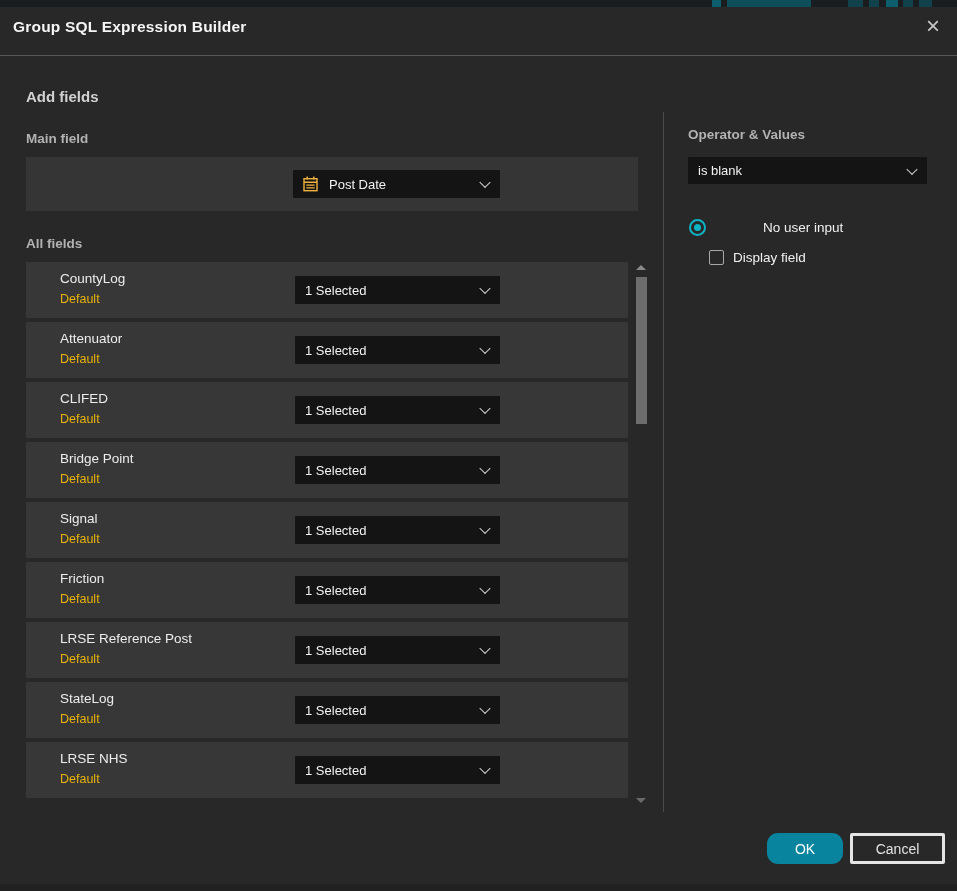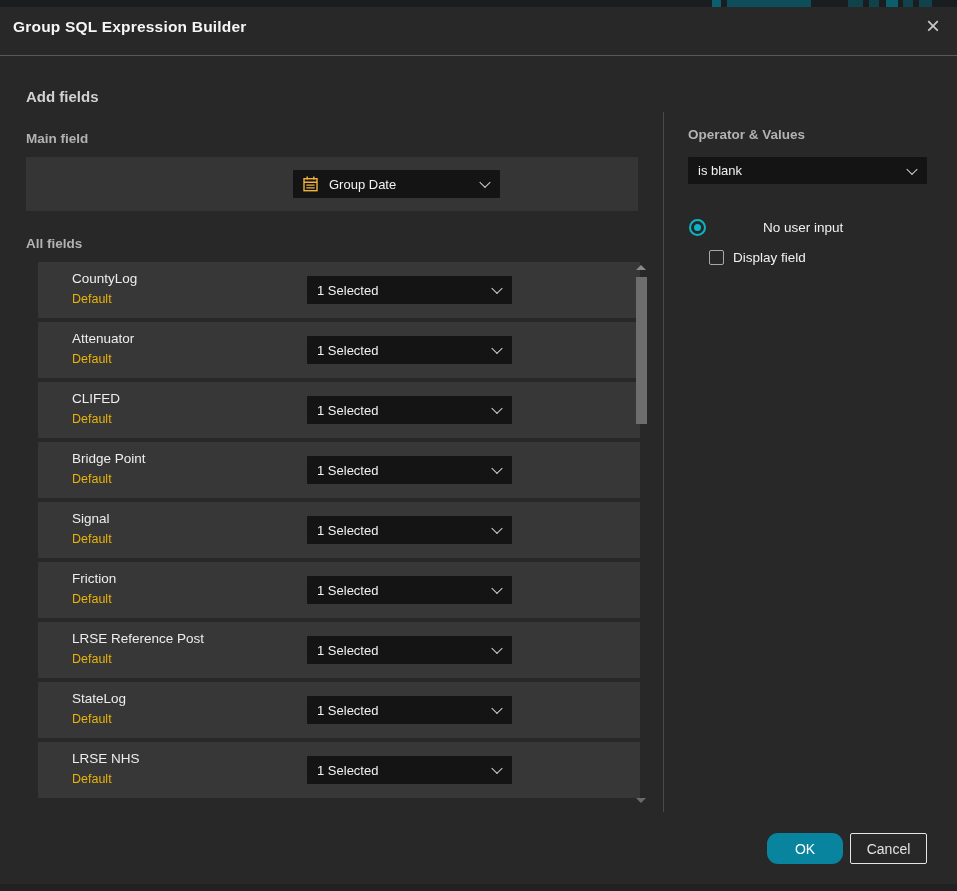--- a/index.html
+++ b/index.html
@@ -34,21 +34,21 @@
     position:absolute;right:11px;top:50%;width:7px;height:7px;
     border-right:1.6px solid #cfcfcf;border-bottom:1.6px solid #cfcfcf;
     transform:translateY(-70%) rotate(45deg);
   }
   #main-layer-dropdown{left:14px;top:13px;width:238px;height:28px;}
   #main-date-dropdown{left:267px;top:13px;width:207px;height:28px;}
   #main-date-dropdown .dd-text{margin-left:26px;}
   .cal-icon{position:absolute;left:9px;top:50%;transform:translateY(-50%);width:17px;height:17px;}
   
   #all-fields-label{left:26px;top:229px;}
-  #fields-list{left:38px;top:255px;width:602px;height:543px;overflow:hidden;}
+  #fields-list{left:26px;top:255px;width:602px;height:543px;overflow:hidden;}
   .field-row{position:absolute;left:0;width:602px;height:56px;background:#373737;}
   .row-name{position:absolute;left:34px;top:9px;font-size:13.5px;color:#ededed;}
   .row-sub{position:absolute;left:34px;top:30px;font-size:12.5px;color:#eab308;}
   .row-dropdown{left:269px;top:14px;width:205px;height:28px;}
   
   .sb-arrow{width:0;height:0;border-left:5px solid transparent;border-right:5px solid transparent;}
   #sb-up{left:636px;top:258px;border-bottom:5px solid #8a8a8a;}
   #sb-down{left:636px;top:791px;border-top:5px solid #6a6a6a;}
   #sb-thumb{left:636px;top:270px;width:11px;height:147px;background:#6d6d6d;cursor:pointer;}
   
@@ -60,21 +60,21 @@
   #radio-no-input .dot{width:7px;height:7px;border-radius:50%;background:var(--accent);display:none;}
   #radio-no-input.checked .dot{display:block;}
   #radio-label{left:716px;top:213px;font-size:13.5px;color:#f0f0f0;cursor:pointer;margin-left:47px;}
   #checkbox-display-label{left:709px;top:243px;width:15px;height:15px;border:1px solid #a8a8a8;
     border-radius:2px;box-sizing:border-box;background:transparent;cursor:pointer;}
   #checkbox-label{left:733px;top:243px;font-size:13.5px;color:#f0f0f0;cursor:pointer;}
   
   #ok-button{left:767px;top:826px;width:76px;height:31px;background:var(--ok);border:none;border-radius:11px;
     color:#ffffff;font-size:14px;display:flex;align-items:center;justify-content:center;cursor:pointer;
     font-family:inherit;}
-  #cancel-button{left:850px;top:826px;width:77px;height:31px;background:transparent;border:1px solid #e5e5e5;
+  #cancel-button{left:850px;top:826px;width:95px;height:31px;background:transparent;border:3px solid #e5e5e5;
     border-radius:2px;color:#e2e2e2;font-size:14px;display:flex;align-items:center;justify-content:center;
     cursor:pointer;box-sizing:border-box;font-family:inherit;}
   #bottom-edge{left:0;top:877px;width:957px;height:7px;background:#212121;}
 </style>
 </head>
 <body style="--accent: #0db4c6; --ok: #08849e;">
 
 <div id="app-strip">
   <div class="frag" style="left:712px;width:9px;background:#0d5e6d;"></div>
   <div class="frag" style="left:727px;width:84px;background:#0e4e5a;"></div>
@@ -99,21 +99,21 @@
       <svg class="cal-icon" viewBox="0 0 17 17">
         <g fill="none" stroke="#f0b43e" stroke-width="1.4">
           <rect x="2" y="3.2" width="13" height="12"></rect>
           <line x1="2" y1="6.8" x2="15" y2="6.8"></line>
           <line x1="5.2" y1="1" x2="5.2" y2="4"></line>
           <line x1="11.8" y1="1" x2="11.8" y2="4"></line>
           <line x1="4.3" y1="9.6" x2="12.7" y2="9.6" stroke-width="1.2"></line>
           <line x1="4.3" y1="12.3" x2="12.7" y2="12.3" stroke-width="1.2"></line>
         </g>
       </svg>
-      <span class="dd-text">Group Date</span>
+      <span class="dd-text">Post Date</span>
       <span class="chevron"></span>
     </div>
   </div>
 
   <div class="abs sub-heading" id="all-fields-label">All fields</div>
   <div class="abs" id="fields-list">
       <div class="field-row" style="top: 0px;">
     <div class="row-name">CountyLog</div>
     <div class="row-sub">Default</div>
     <div class="dropdown row-dropdown">

